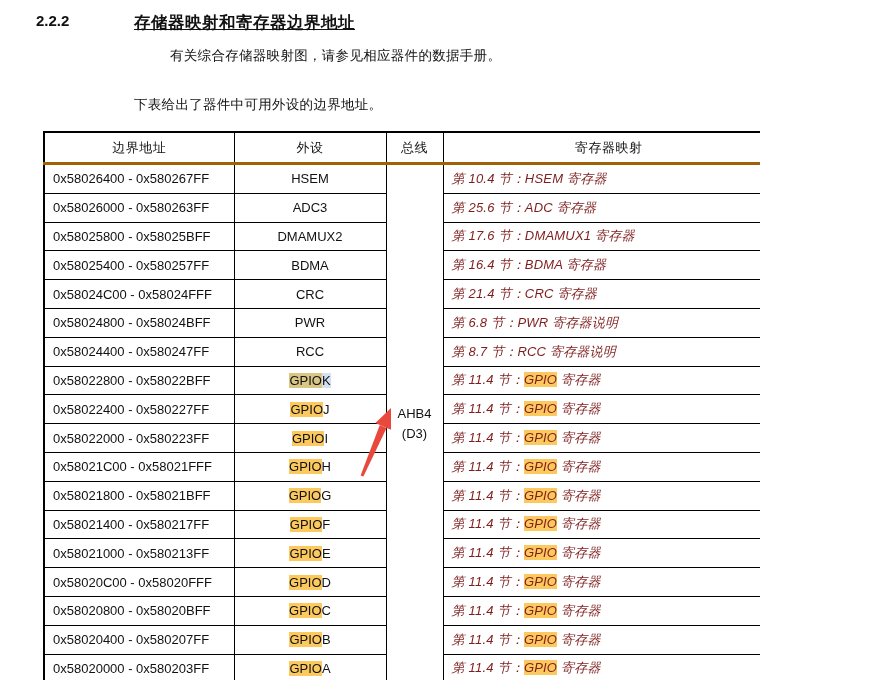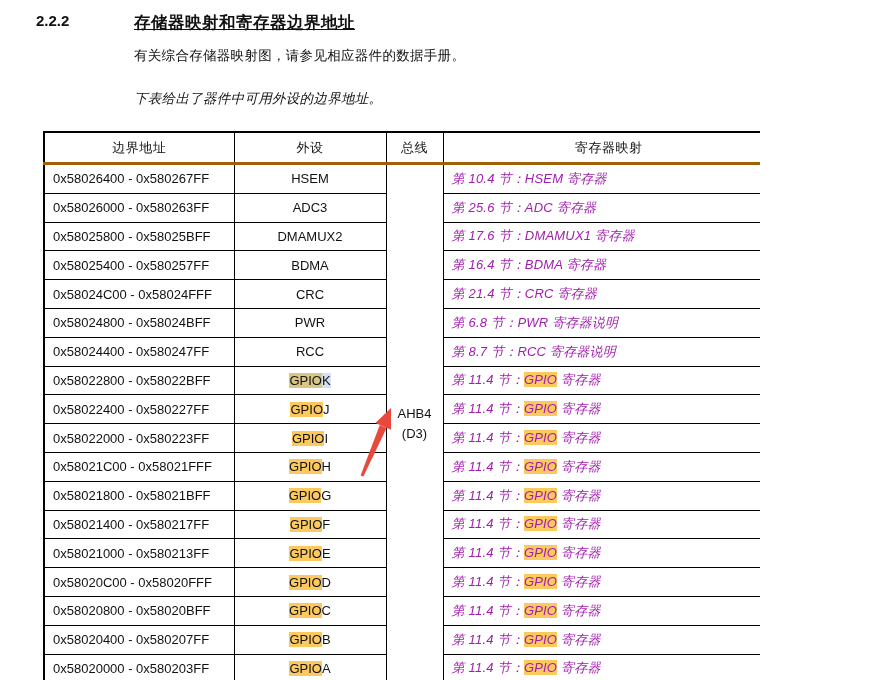--- a/index.html
+++ b/index.html
@@ -4,37 +4,37 @@
 <style>
   html,body{margin:0;padding:0;background:#fff;}
   #page{position:relative;width:760px;height:680px;background:#fff;overflow:hidden;
         font-family:"Liberation Sans",sans-serif;color:#111;}
 
   .section-head{position:absolute;left:36px;top:12px;display:flex;}
   .sec-num{font-weight:bold;font-size:15px;width:98px;}
   .sec-title{font-weight:bold;font-size:16.5px;letter-spacing:.5px;text-decoration:underline;}
 
   .para{position:absolute;left:134px;font-size:13.5px;letter-spacing:.3px;}
-  #para1{top:47px;}
-  #para2{top:90px;font-style:italic;}
+  #para1{top:47px;margin-left:36px;}
+  #para2{top:96px;}
 
   .caption{position:absolute;left:43px;top:109px;width:731px;text-align:center;
            font-weight:bold;font-size:12.5px;letter-spacing:.3px;}
 
   table{position:absolute;left:43px;top:131px;width:731px;border-collapse:collapse;
         table-layout:fixed;}
   table{border:2px solid #000;border-bottom:3px solid #000;}
   td{border:1px solid #000;font-size:13px;overflow:hidden;white-space:nowrap;}
   thead td{height:27px;text-align:center;border-bottom:3px solid #a16207;letter-spacing:.5px;}
   tbody td{height:25.8px;}
   td.addr{text-align:left;padding-left:8px;}
   td.periph{text-align:center;}
   td.bus{text-align:center;vertical-align:middle;line-height:20px;}
   td.map{text-align:left;padding-left:8px;}
-  .link{color:#a21caf;font-style:italic;letter-spacing:.2px;cursor:pointer;}
+  .link{color:#7f1d1d;font-style:italic;letter-spacing:.2px;cursor:pointer;}
   .hl{background:#fcc95e;}
   .hl-sel{background:#d9c584;}
   .rest-sel{background:#d4e1ef;}
 
   #arrow{position:absolute;left:345px;top:398px;width:55px;height:88px;pointer-events:none;}
 </style>
 </head>
 <body>
 
 <div id="page">

